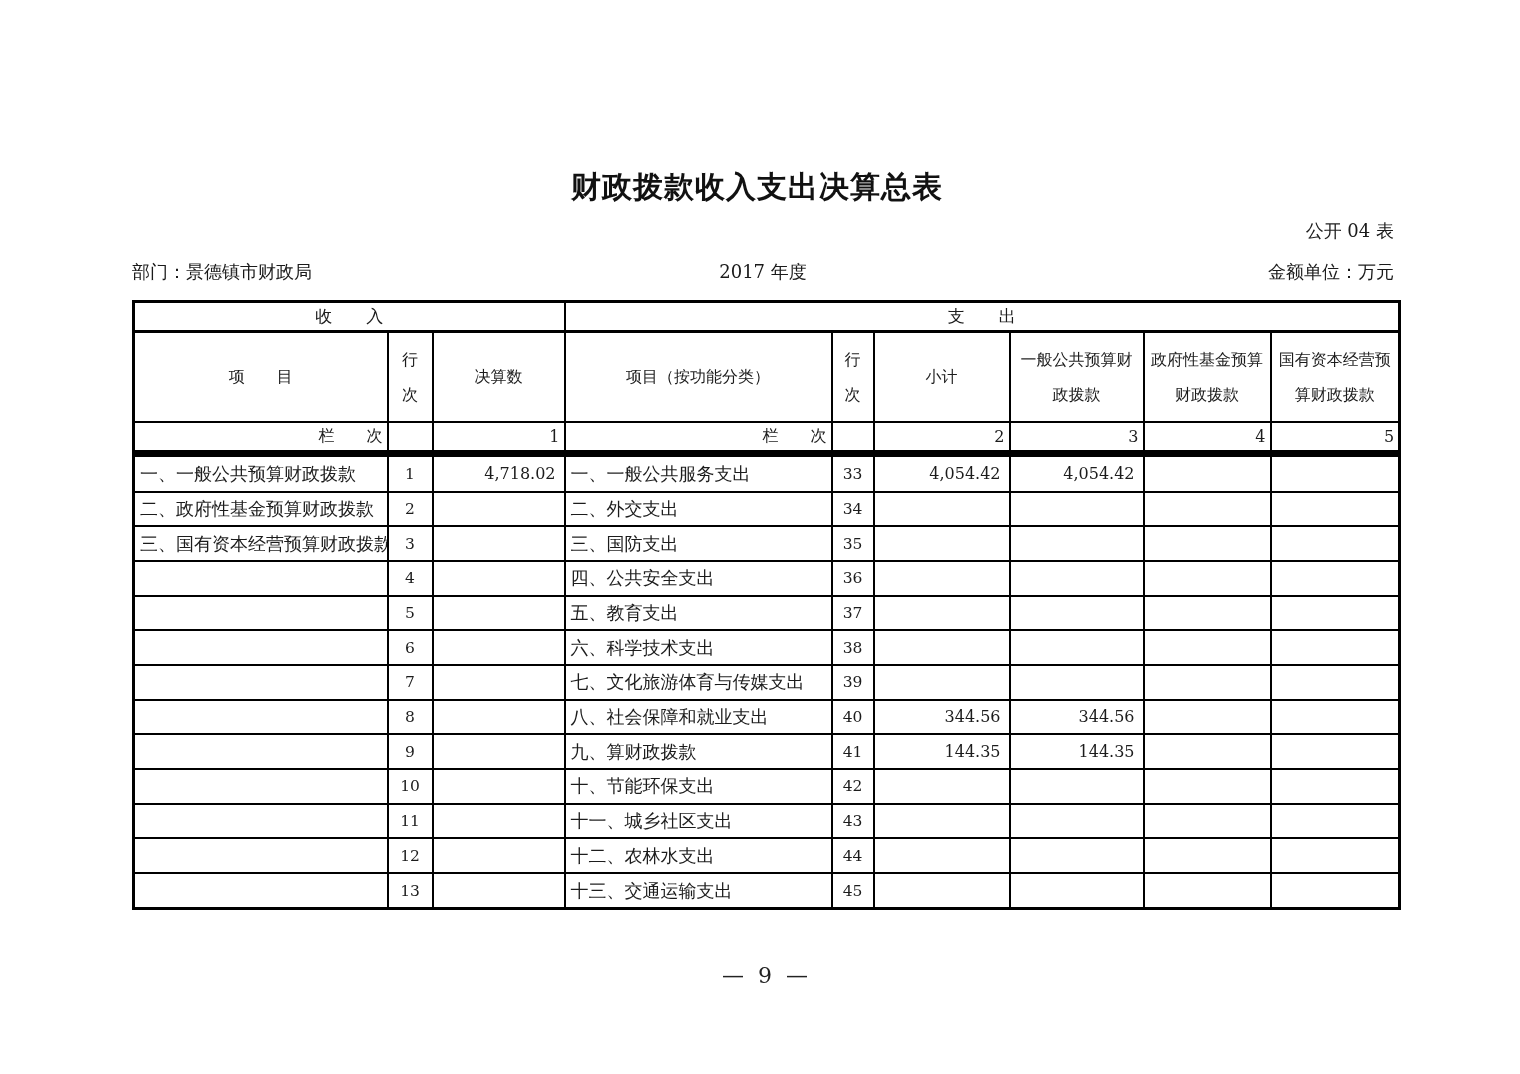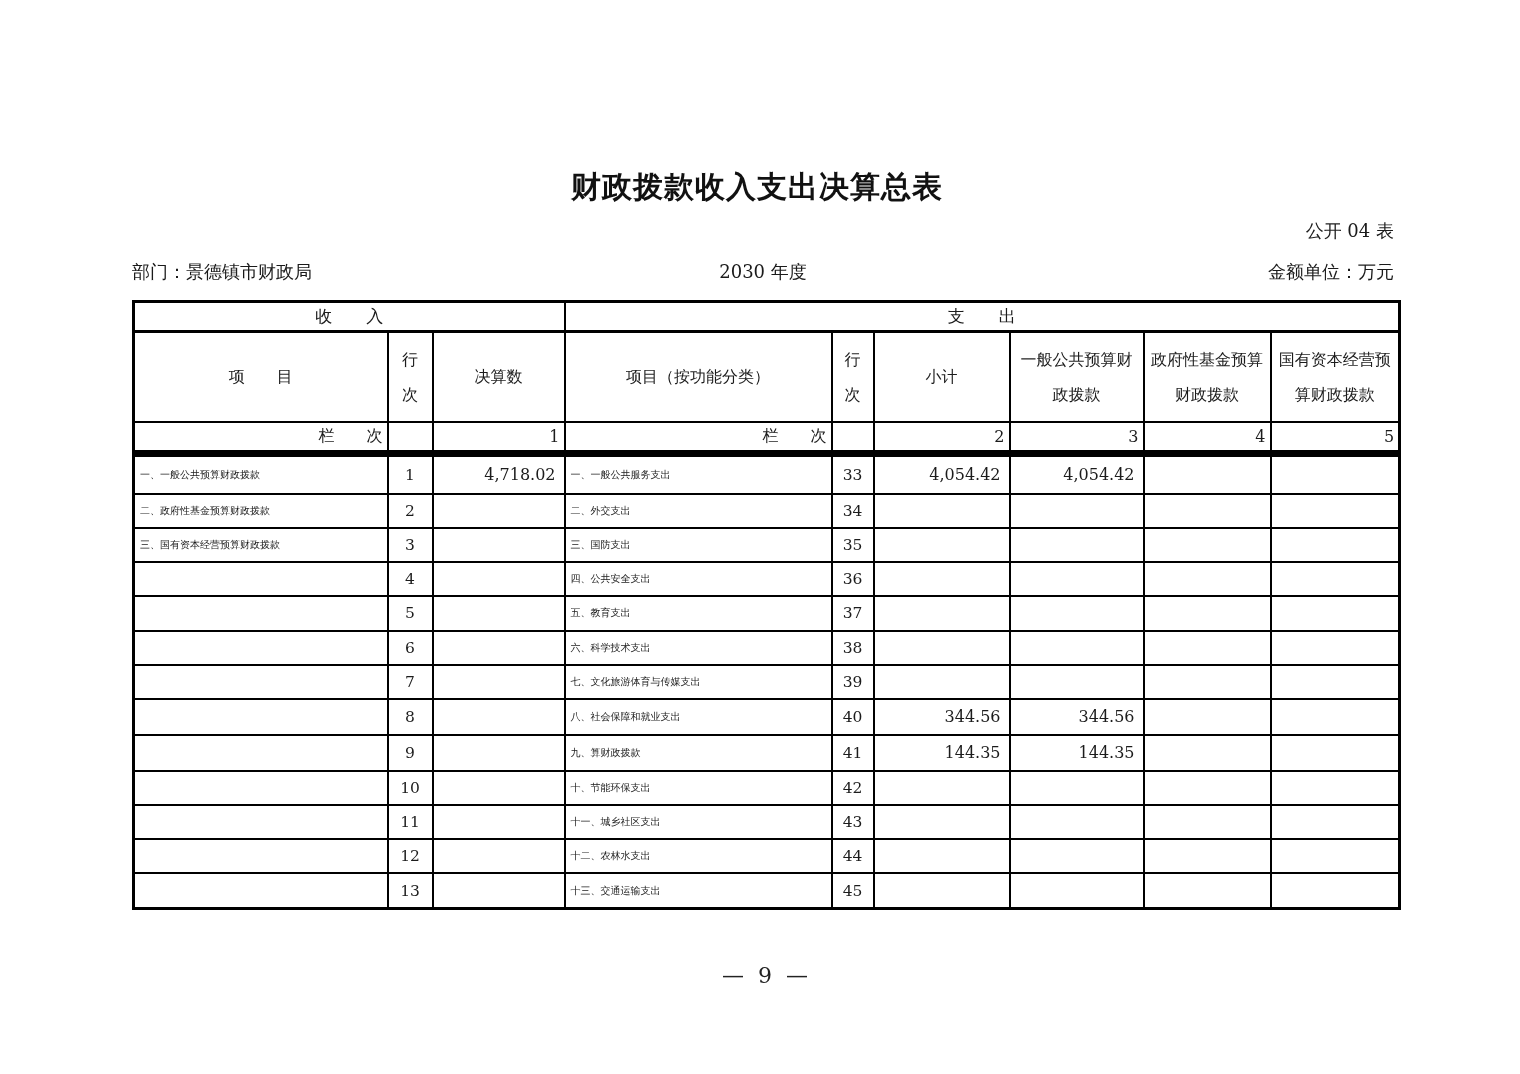--- a/index.html
+++ b/index.html
@@ -83,21 +83,21 @@
     line-height: 2.2;
   }
   tr.h-index td {
     height: 27px;
     text-align: right;
     border-bottom: 7px solid #000000;
   }
   tbody td.item {
     text-align: left;
     padding-left: 5px;
-    font-size: 10px;
+    font-size: 18px;
     white-space: nowrap;
   }
   tbody td.no {
     text-align: center;
     font-size: 15.5px;
   }
   tbody td.num {
     text-align: right;
     padding-right: 8px;
     font-size: 16px;
@@ -117,21 +117,21 @@
 <body>
 
 <div class="page">
 
   <h1 class="title">财政拨款收入支出决算总表</h1>
 
   <div class="meta-code">公开 04 表</div>
 
   <div class="meta-row">
     <div class="meta-left">部门：景德镇市财政局</div>
-    <div class="meta-center">2030 年度</div>
+    <div class="meta-center">2017 年度</div>
     <div class="meta-right">金额单位：万元</div>
   </div>
 
   <table class="fiscal">
     <colgroup>
       <col style="width:254px">
         <col style="width:45px">
         <col style="width:132px">
       <col style="width:267px">
         <col style="width:42px">

